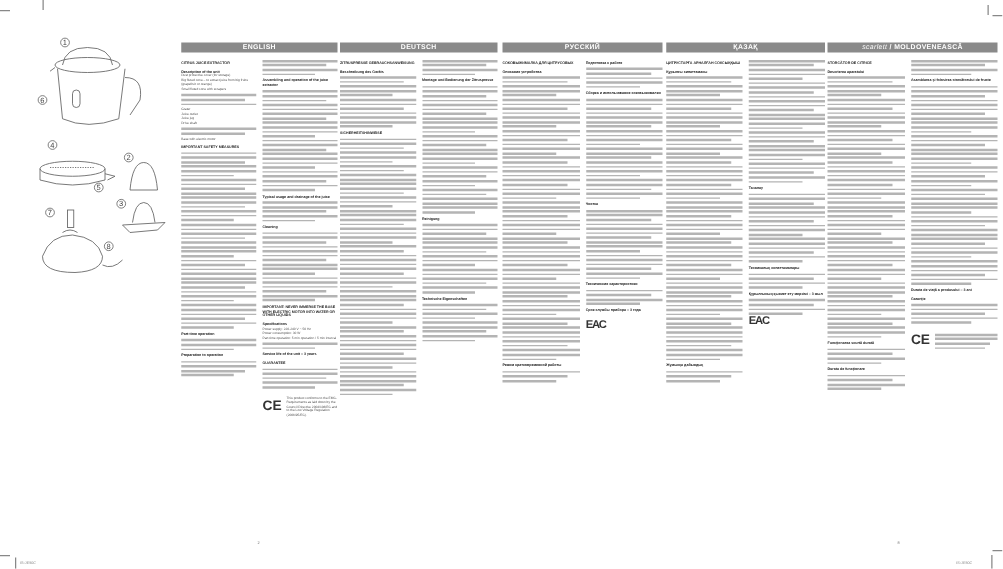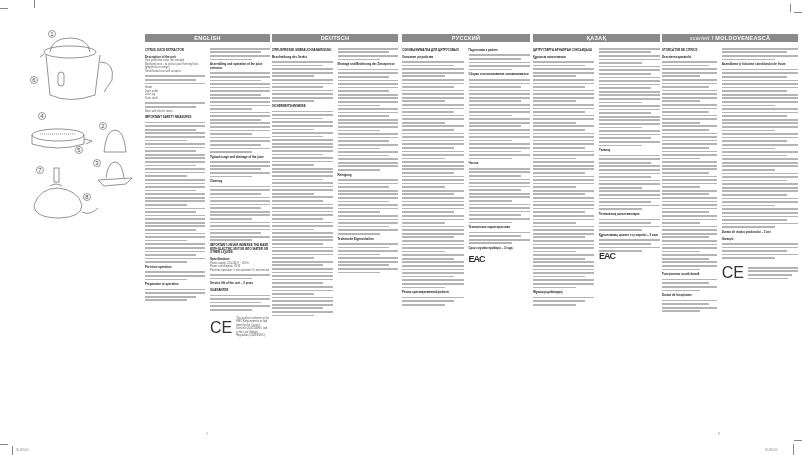--- a/index.html
+++ b/index.html
@@ -7,21 +7,21 @@
   .crop { position:absolute; background:#888; }
   .illus { position:absolute; left:0; top:0; width:140px; height:455px; }
   .section { position:absolute; top:34px; height:425px; }
   .hdr { height:8px; background:#8a8a8a; color:#fff; font-size:5.5px; font-weight:bold; text-align:center; line-height:8px; letter-spacing:0.3px; }
   .cols { display:flex; gap:5px; margin-top:4px; }
   .col { flex:1; font-size:2.6px; line-height:3.6px; color:#555; }
   .h { font-weight:bold; color:#222; font-size:2.9px; margin-top:3px; }
   .bar { display:block; height:1.7px; background:#b4b4b4; margin:1.9px 0; }
   .bar.s { width:70%; }
   .bar.m { width:85%; }
-  .ce { font-size:16px; font-weight:normal; color:#333; display:inline-block; margin-right:4px; vertical-align:middle; }
+  .ce { font-size:11px; font-weight:bold; color:#333; display:inline-block; margin-right:4px; vertical-align:middle; }
   .eac { font-size:9px; font-weight:bold; border:0; color:#333; letter-spacing:-1px; }
   .pgnum { position:absolute; font-size:3px; color:#777; }
   .footer { position:absolute; font-size:3px; color:#888; }
   .num { fill:#fff; stroke:#555; stroke-width:0.6; }
   .numt { font-size:6px; fill:#444; font-family:"Liberation Sans", sans-serif; }
 </style>
 </head>
 <body>
 
 <div class="crop" style="left:34px;top:0;width:0.6px;height:8px;"></div>

